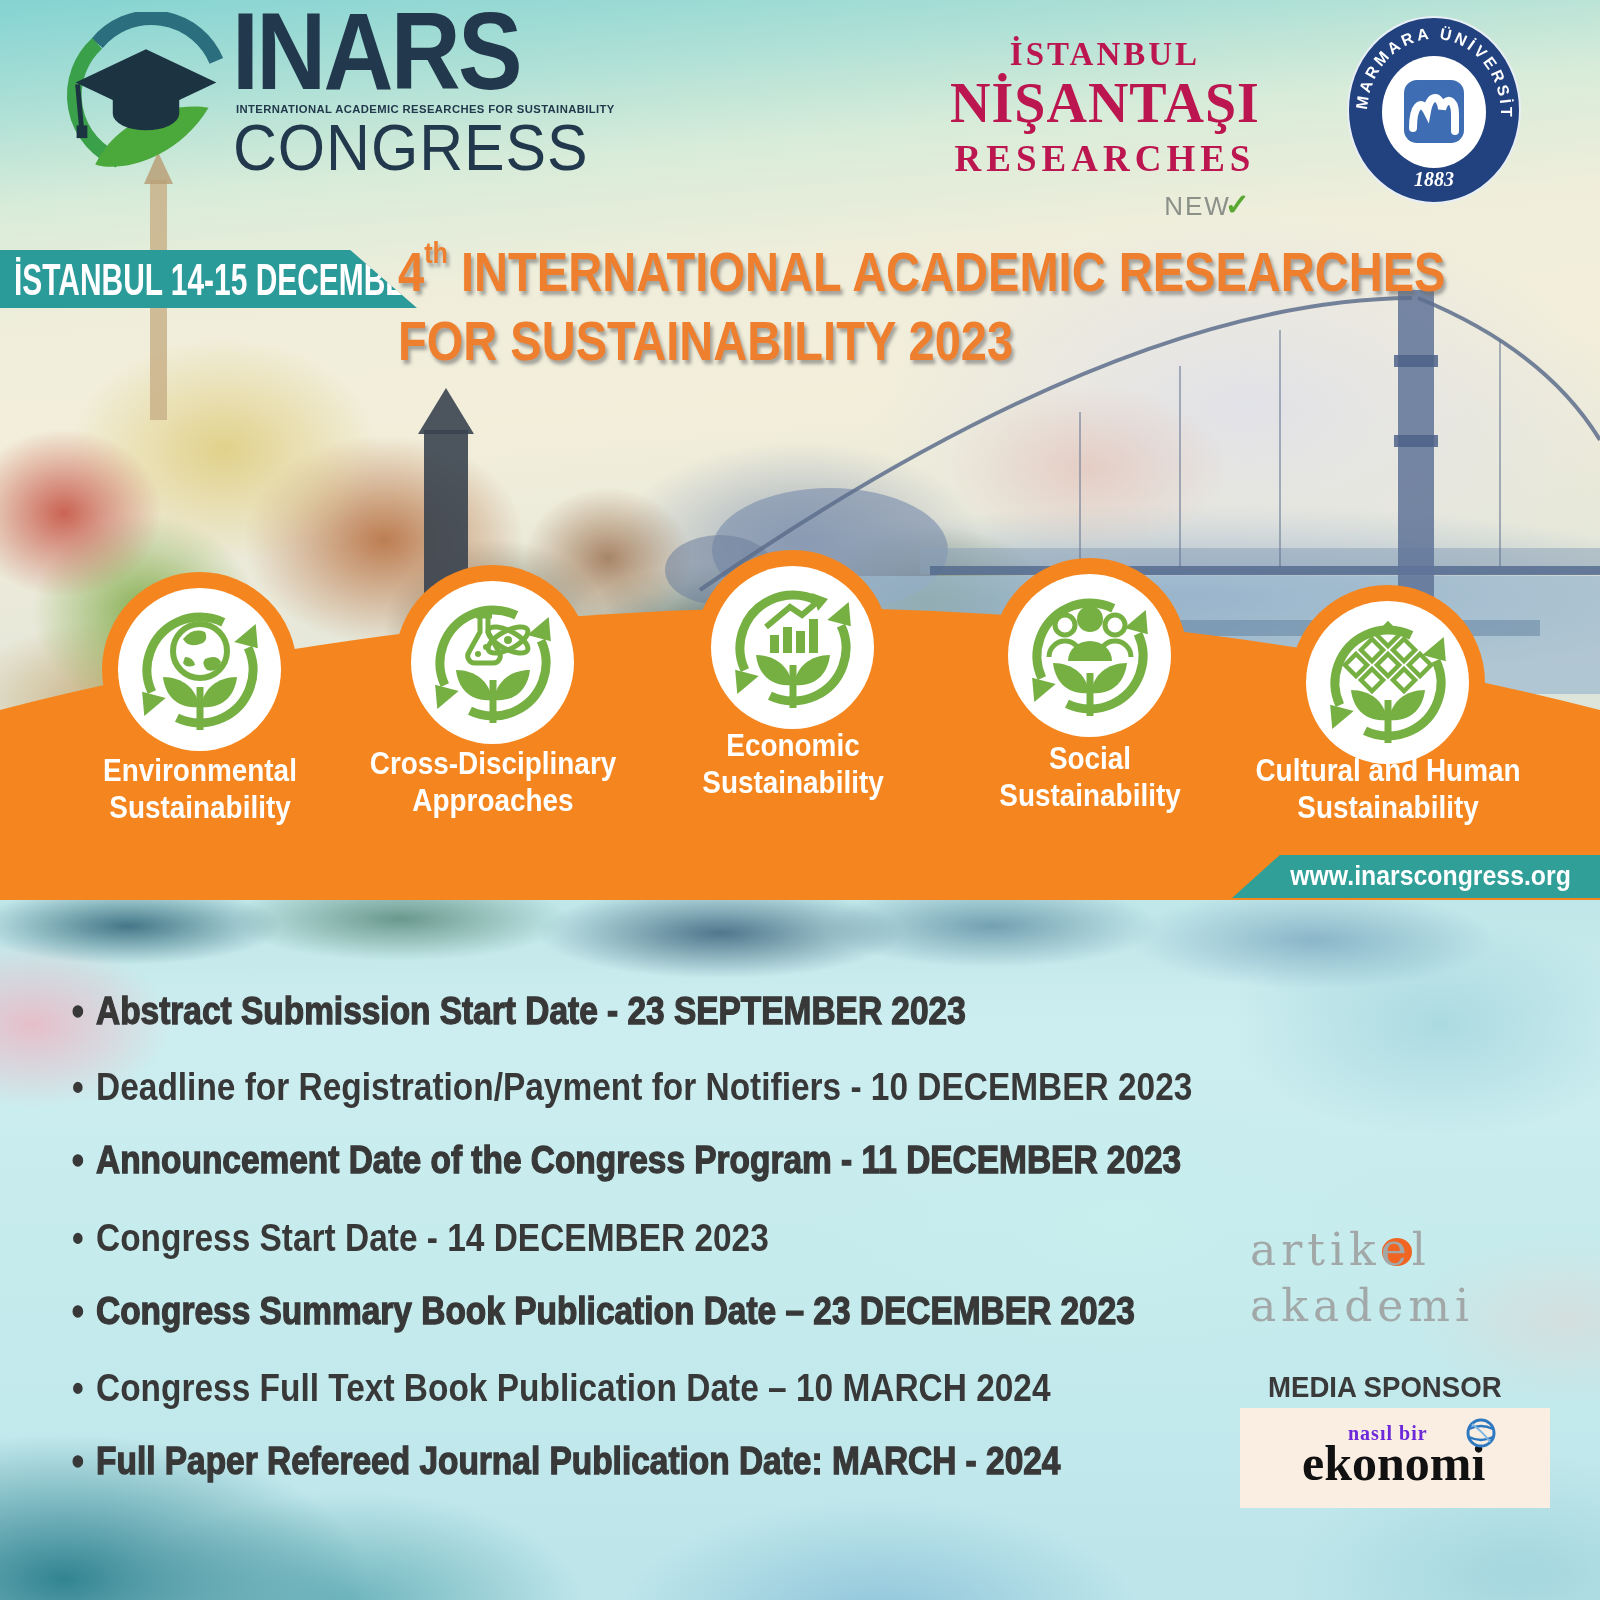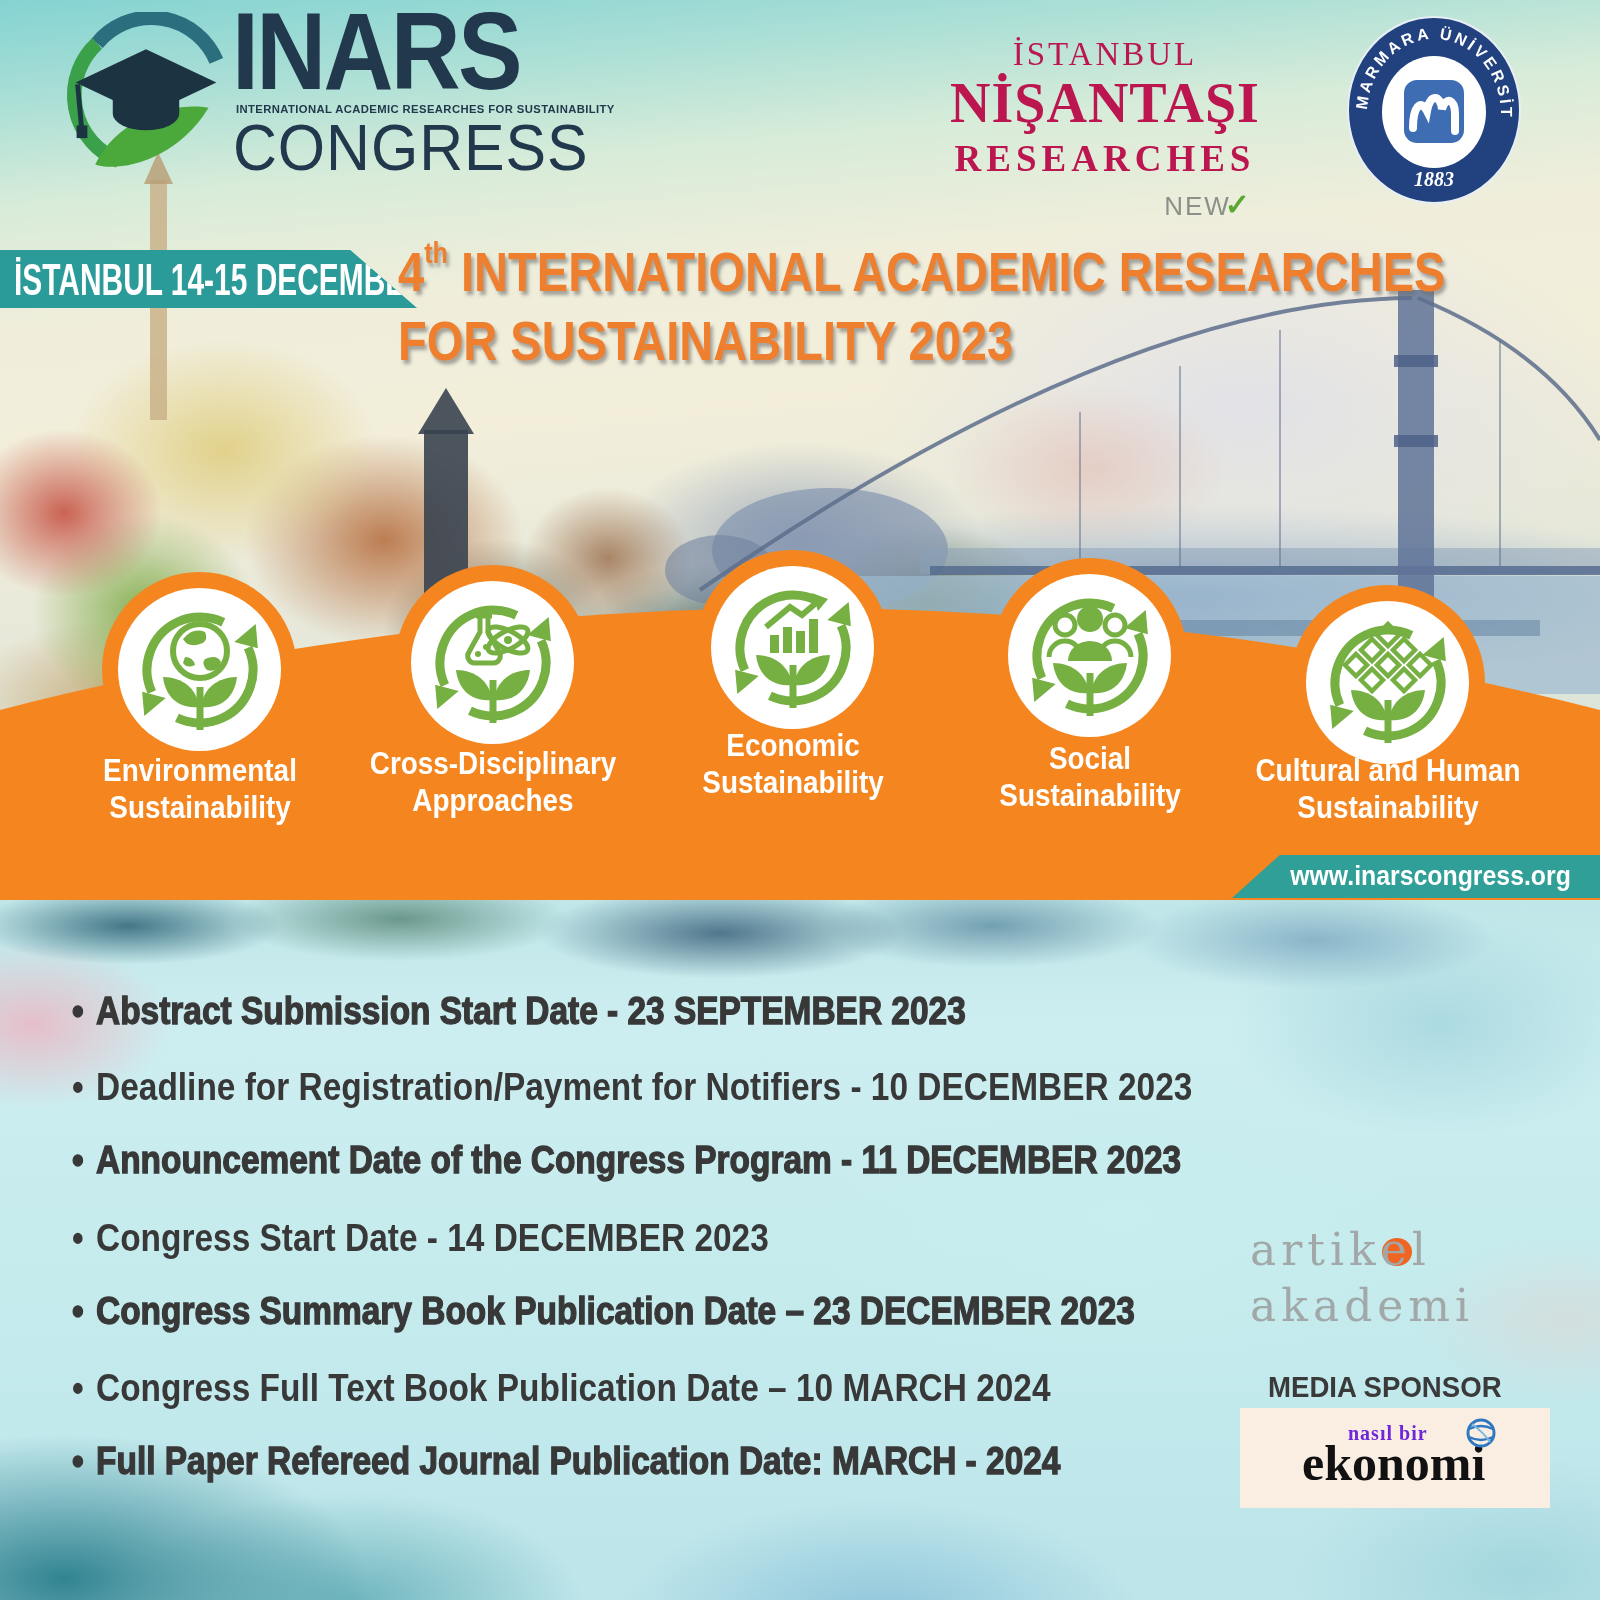--- a/index.html
+++ b/index.html
@@ -64,21 +64,21 @@
   .inars-congress{
     position:absolute;left:173px;top:106px;
     font-size:64px;font-weight:400;color:#22384c;letter-spacing:1px;
     transform:scaleX(.95);transform-origin:left top;line-height:1;
   }
   
   .nisantasi{
     position:absolute;left:930px;top:38px;width:350px;text-align:center;
     font-family:"Liberation Serif",serif;color:#bb1650;line-height:1;
   }
-  .nis-l1{font-size:33px;font-weight:normal;letter-spacing:3px;}
+  .nis-l1{font-size:33px;font-weight:bold;letter-spacing:3px;}
   .nis-l2{font-size:56px;font-weight:bold;letter-spacing:1px;margin-top:4px;}
   .nis-l3{font-size:37px;font-weight:bold;letter-spacing:5px;margin-top:9px;}
   .nis-new{
     position:absolute;right:28px;top:152px;
     font-family:"Liberation Sans",sans-serif;font-size:26px;color:#8b9089;letter-spacing:2px;margin-left:48px;
   }
   .nis-check{color:#5aa732;font-weight:bold;margin-left:-6px;font-size:30px;}
   
   .marmara{position:absolute;left:1345px;top:14px;}
   

